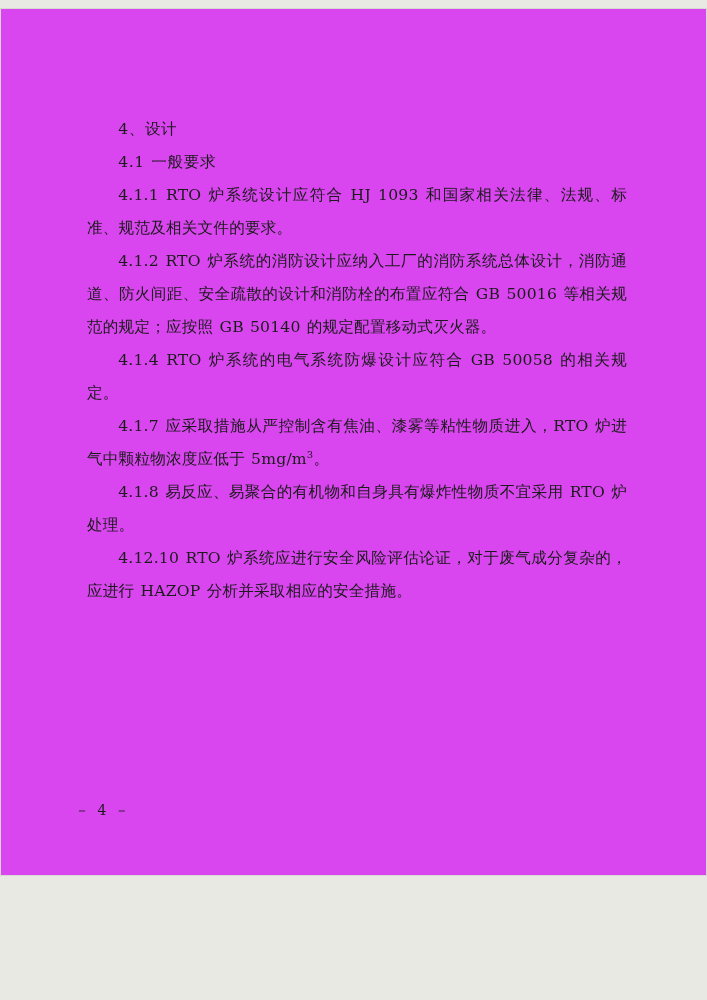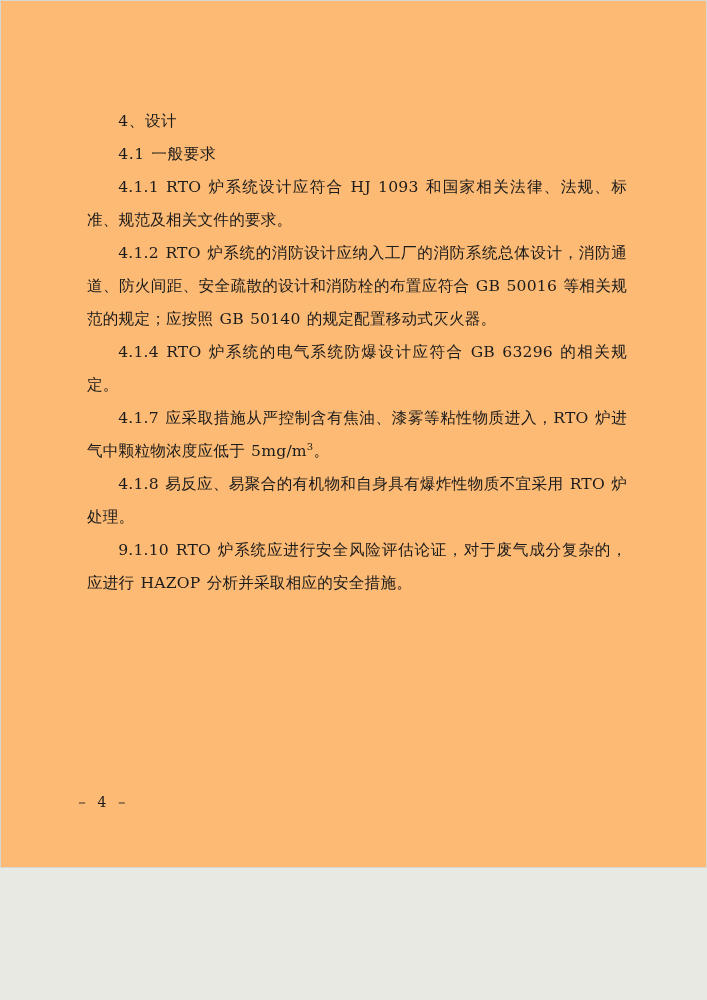--- a/index.html
+++ b/index.html
@@ -4,22 +4,22 @@
 <style>
   html, body {
     margin: 0;
     padding: 0;
     background: #e9e9e4;
   }
   .page {
     position: relative;
     width: 707px;
     height: 868px;
-    background: #fdba74;
-    margin: 0 auto;
+    background: #d946ef;
+    margin: 8px auto;
     box-sizing: border-box;
     overflow: hidden;
     border: 1px solid #d8d8d2;
   }
   .content {
     position: absolute;
     left: 86px;
     top: 104px;
     width: 540px;
   }
@@ -55,19 +55,19 @@
 </style>
 </head>
 <body>
 
 <div class="page">
   <div class="content">
     <p class="para heading">4、设计</p>
     <p class="para heading">4.1  一般要求</p>
     <p class="para">4.1.1 RTO 炉系统设计应符合 HJ 1093 和国家相关法律、法规、标准、规范及相关文件的要求。</p>
     <p class="para">4.1.2 RTO 炉系统的消防设计应纳入工厂的消防系统总体设计，消防通道、防火间距、安全疏散的设计和消防栓的布置应符合 GB 50016 等相关规范的规定；应按照 GB 50140 的规定配置移动式灭火器。</p>
-    <p class="para">4.1.4 RTO 炉系统的电气系统防爆设计应符合 GB 63296 的相关规定。</p>
+    <p class="para">4.1.4 RTO 炉系统的电气系统防爆设计应符合 GB 50058 的相关规定。</p>
     <p class="para"><span>4.1.7  应采取措施从严控制含有焦油、漆雾等粘性物质进入，RTO 炉进气中颗粒物浓度应低于 5mg/m</span><span class="sup">3</span><span>。</span></p>
     <p class="para">4.1.8  易反应、易聚合的有机物和自身具有爆炸性物质不宜采用 RTO 炉处理。</p>
-    <p class="para">9.1.10 RTO 炉系统应进行安全风险评估论证，对于废气成分复杂的，应进行 HAZOP 分析并采取相应的安全措施。</p>
+    <p class="para">4.12.10 RTO 炉系统应进行安全风险评估论证，对于废气成分复杂的，应进行 HAZOP 分析并采取相应的安全措施。</p>
   </div>
   <div class="footer">－ 4 －</div>
 </div>
 
 </body></html>

